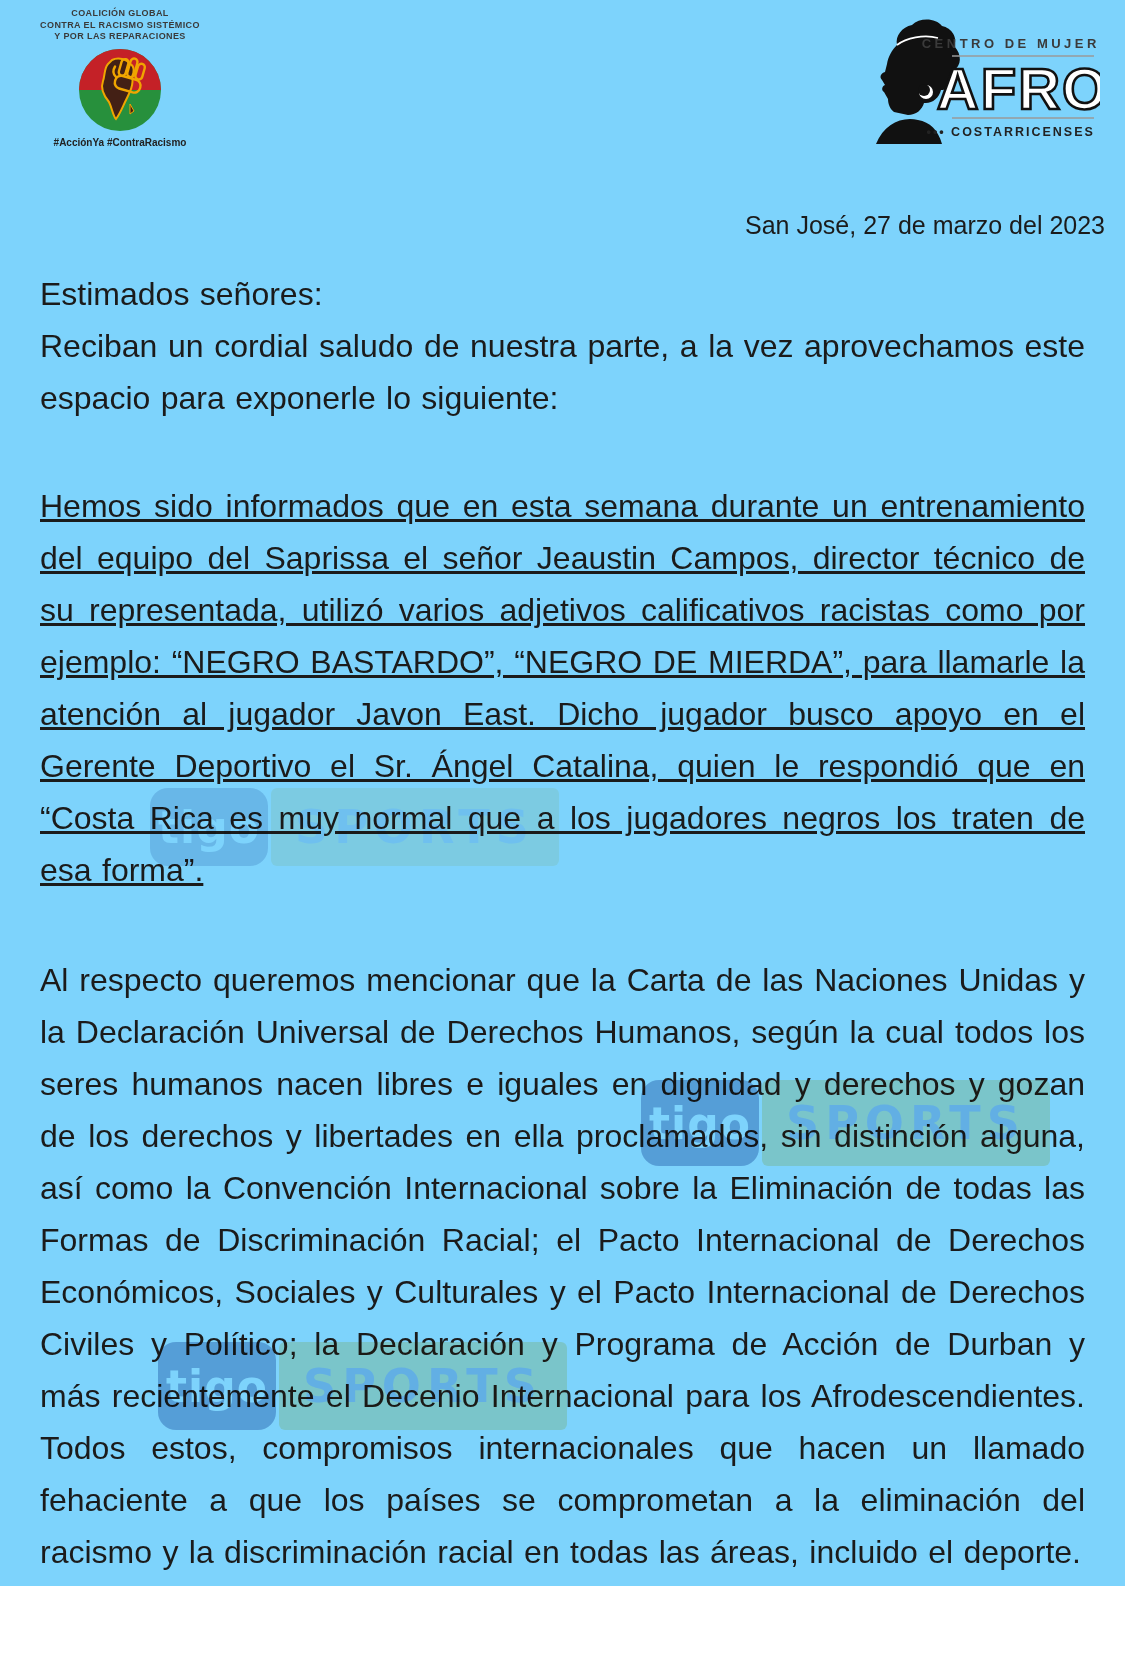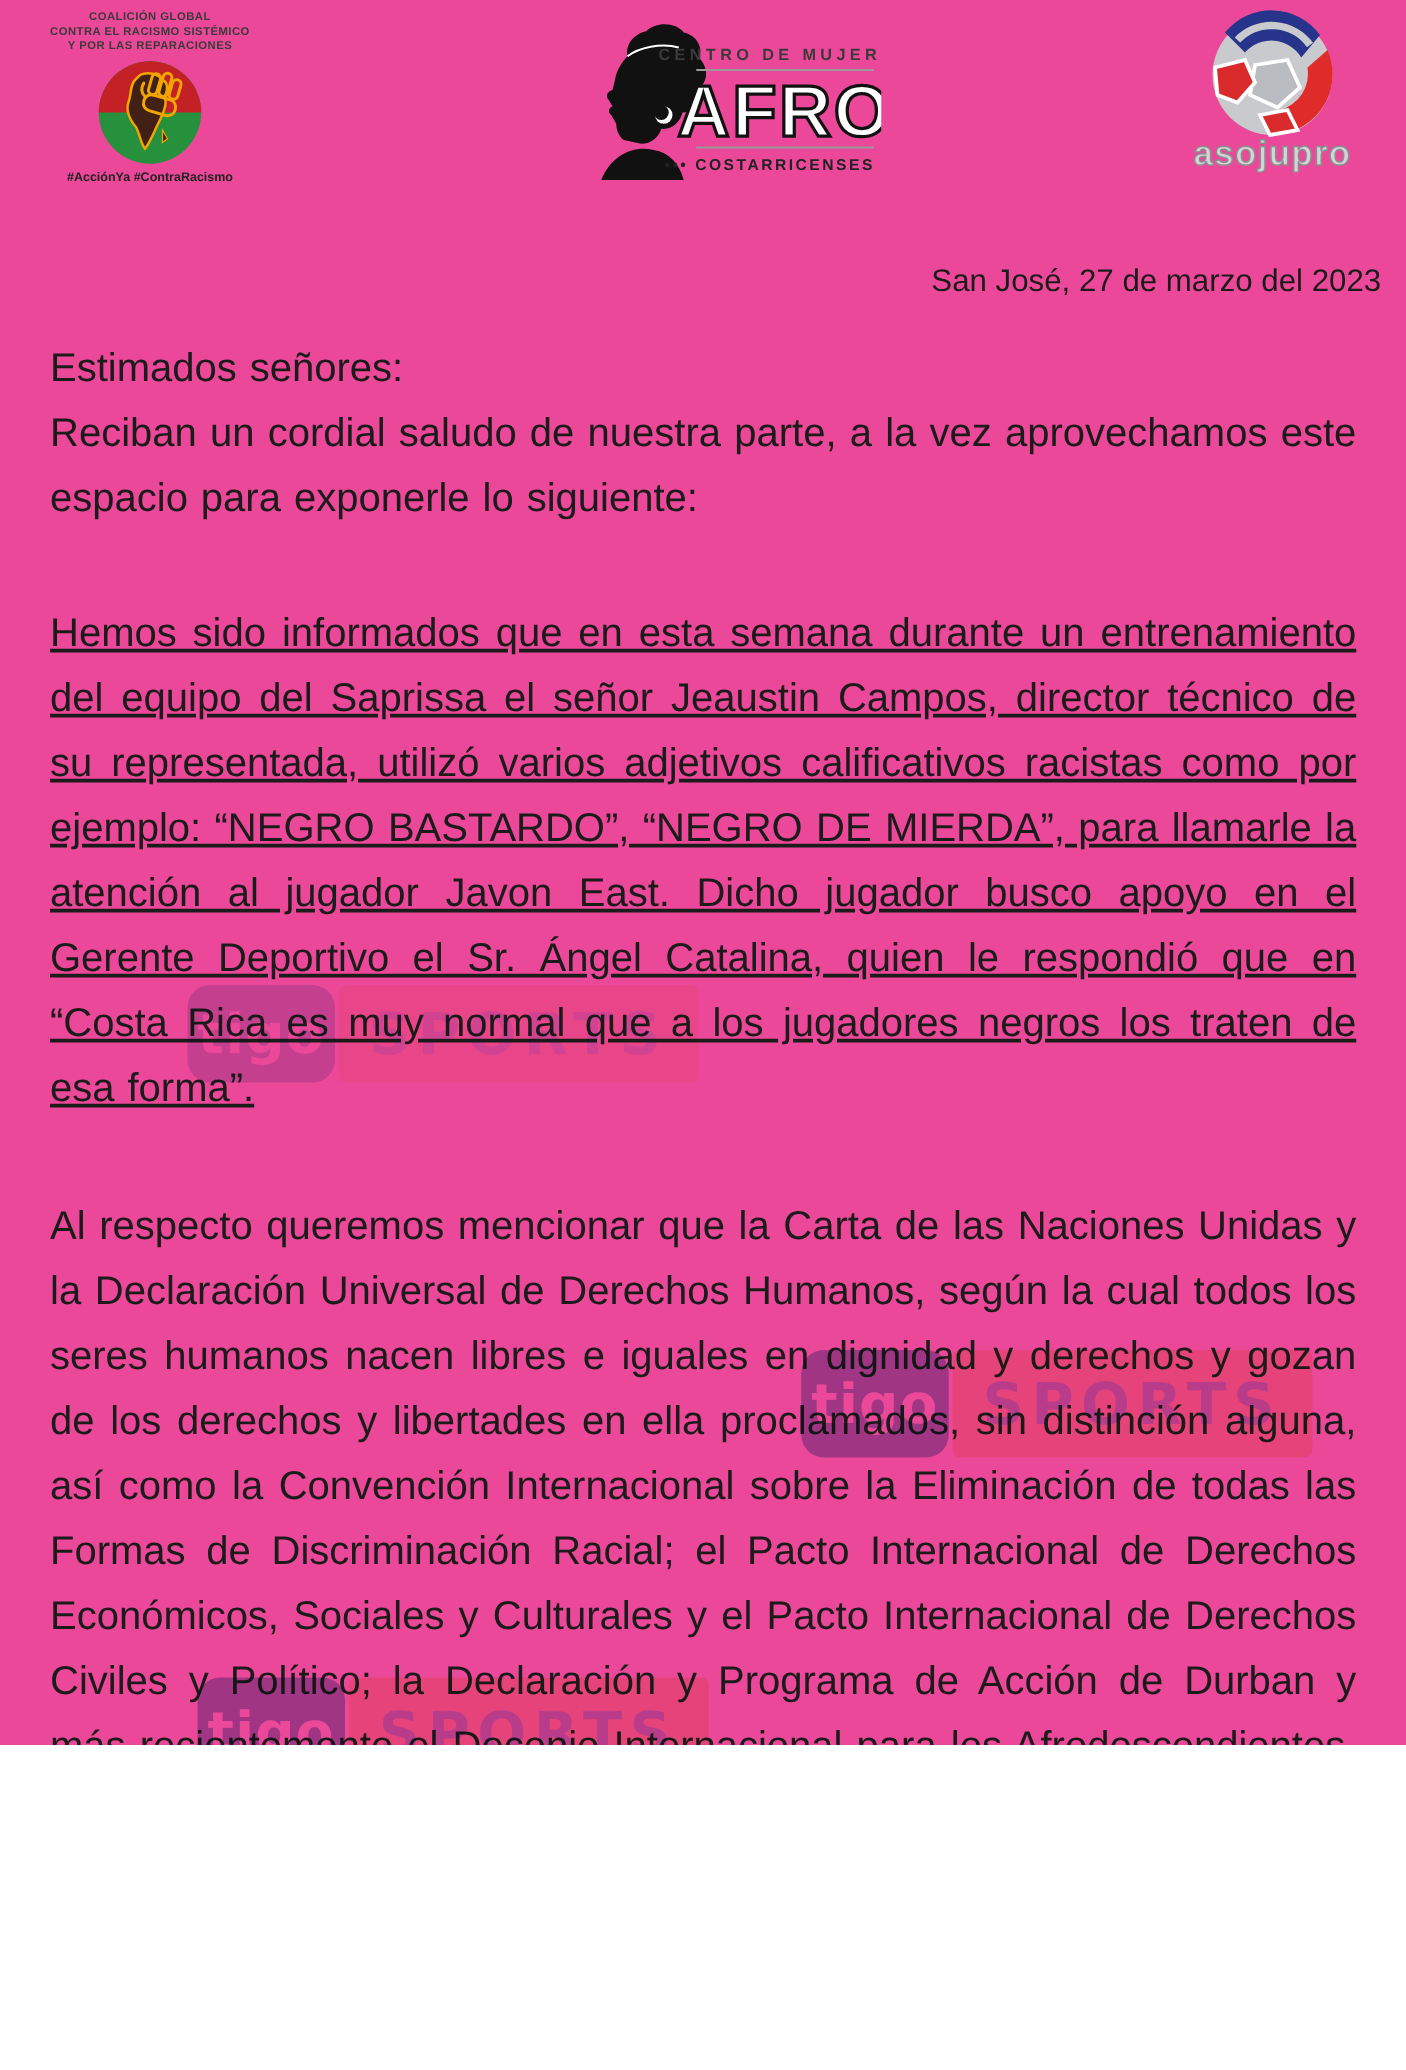--- a/index.html
+++ b/index.html
@@ -4,22 +4,22 @@
 <style>
   html, body { margin: 0; padding: 0; }
   body {
     width: 1125px; height: 1656px;
     background: #ffffff;
     font-family: "Liberation Sans", sans-serif;
     color: #1b1b1b;
   }
   .page {
     position: relative;
-    width: 1125px; height: 1396px;
-    background: #ec4899;
+    width: 1125px; height: 1586px;
+    background: #7dd3fc;
     overflow: hidden;
   }
 
   
   .header {
     display: flex;
     justify-content: space-between;
     align-items: flex-start;
     padding: 8px 25px 0 25px;
     height: 150px;
@@ -129,32 +129,20 @@
         <circle cx="86" cy="80" r="7" fill="#ffffff"></circle>
         <circle cx="84" cy="78" r="6" fill="#111111"></circle>
         <text x="183" y="36" text-anchor="middle" font-size="13" letter-spacing="3.5" fill="#3a3a3a" font-weight="600">CENTRO DE MUJERES</text>
         <line x1="112" y1="44" x2="254" y2="44" stroke="#9a9a9a" stroke-width="1.5"></line>
         <text x="183" y="97" text-anchor="middle" font-size="58" font-weight="bold" fill="#ffffff" stroke="#111111" stroke-width="2.6" letter-spacing="2">AFRO</text>
         <line x1="112" y1="106" x2="254" y2="106" stroke="#9a9a9a" stroke-width="1.5"></line>
         <text x="183" y="124" text-anchor="middle" font-size="12.5" letter-spacing="2" fill="#222222" font-weight="bold">••• COSTARRICENSES •••</text>
       </svg>
     </div>
 
-    <div class="aso-wrap">
-      <svg width="160" height="130" viewBox="0 0 160 130">
-        <circle cx="80" cy="52" r="48" fill="#c8cacd"></circle>
-        <path d="M42,18 A48,48 0 0 1 118,20 L103,38 A28,28 0 0 0 58,34 Z" fill="#27348b"></path>
-        <path d="M124,32 A48,48 0 0 1 92,98 L86,80 A30,30 0 0 0 108,46 Z" fill="#e02b2b"></path>
-        <path d="M52,24 A38,38 0 0 1 110,28" stroke="#c8cacd" stroke-width="6" fill="none"></path>
-        <polygon points="66,44 92,40 102,62 84,78 62,68" fill="#b9bdc2" stroke="#ffffff" stroke-width="3"></polygon>
-        <polygon points="34,46 58,40 66,58 52,74 36,68" fill="#d92b2b" stroke="#ffffff" stroke-width="3"></polygon>
-        <polygon points="70,84 92,80 100,96 78,100" fill="#d92b2b" stroke="#ffffff" stroke-width="3"></polygon>
-        <text x="80" y="124" text-anchor="middle" font-size="28" font-weight="bold" fill="#d4d4d6" stroke="#8c8c90" stroke-width="1.2" letter-spacing="1">asojupro</text>
-      </svg>
-    </div>
   </div>
 
   <div class="date-line">San José, 27 de marzo del 2023</div>
 
 
   <div class="body-text">
     <p>Estimados señores:</p>
     <p>Reciban un cordial saludo de nuestra parte, a la vez aprovechamos este espacio para exponerle lo siguiente:</p>
     <p class="gap1">Hemos sido informados que en esta semana durante un entrenamiento del equipo del Saprissa el señor Jeaustin Campos, director técnico de su representada, utilizó varios adjetivos calificativos racistas como por ejemplo: “NEGRO BASTARDO”, “NEGRO DE MIERDA”, para llamarle la atención al jugador Javon East. Dicho jugador busco apoyo en el Gerente Deportivo el Sr. Ángel Catalina, quien le respondió que en “Costa Rica es muy normal que a los jugadores negros los traten de esa forma”.</p>
     <p class="gap2">Al respecto queremos mencionar que la Carta de las Naciones Unidas y la Declaración Universal de Derechos Humanos, según la cual todos los seres humanos nacen libres e iguales en dignidad y derechos y gozan de los derechos y libertades en ella proclamados, sin distinción alguna, así como la Convención Internacional sobre la Eliminación de todas las Formas de Discriminación Racial; el Pacto Internacional de Derechos Económicos, Sociales y Culturales y el Pacto Internacional de Derechos Civiles y Político; la Declaración y Programa de Acción de Durban y más recientemente el Decenio Internacional para los Afrodescendientes. Todos estos, compromisos internacionales que hacen un llamado fehaciente a que los países se comprometan a la eliminación del racismo y la discriminación racial en todas las áreas, incluido el deporte.</p>

